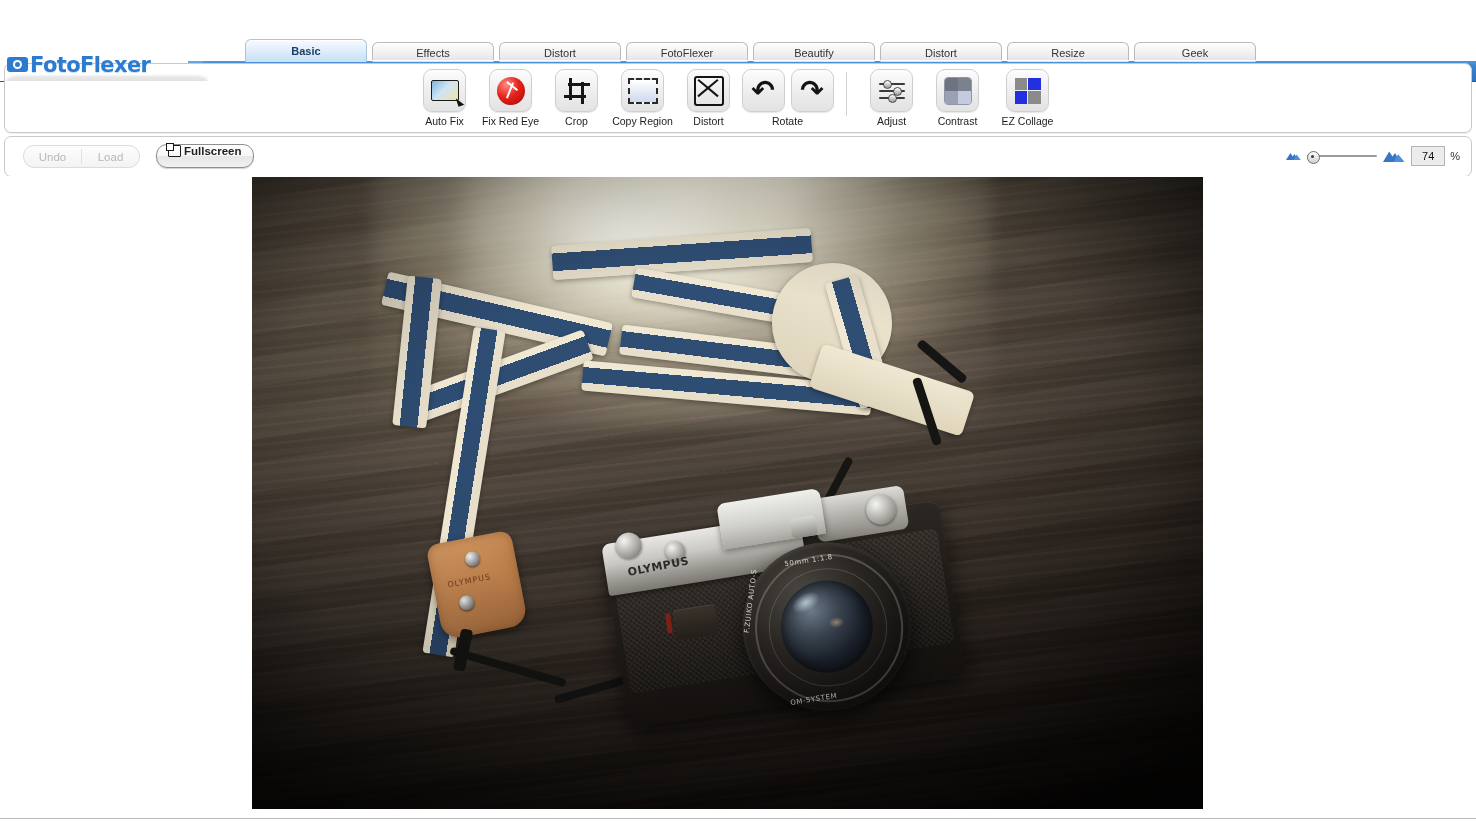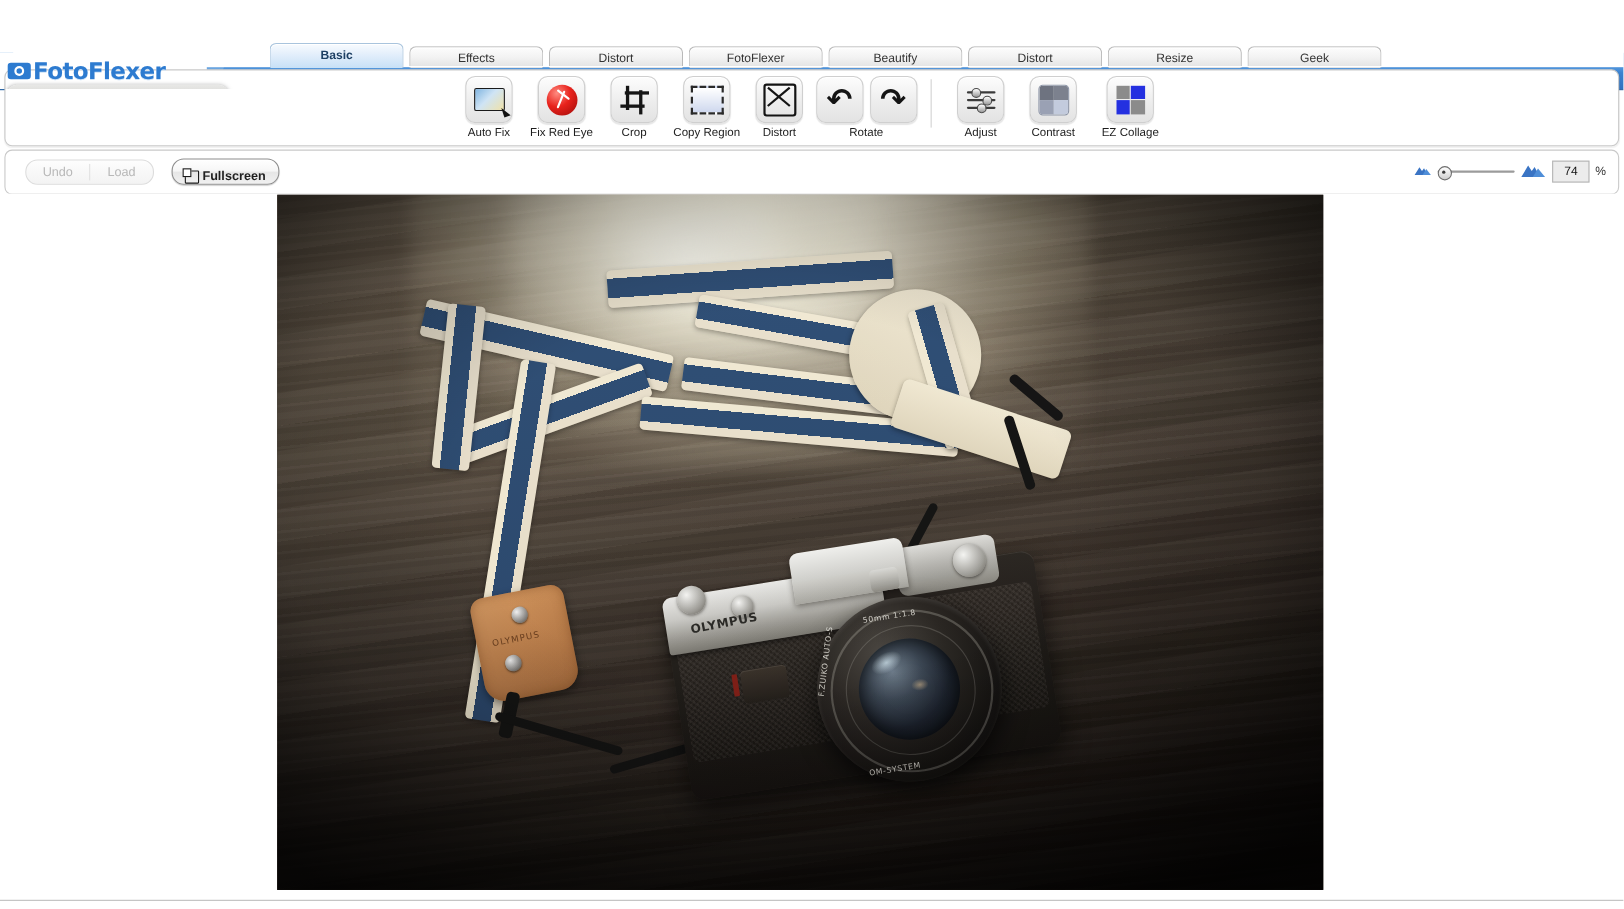--- a/index.html
+++ b/index.html
@@ -187,21 +187,21 @@
   }
   .ur span{
     flex:1;text-align:center;font-size:11.5px;color:#b8b8b8;cursor:default;
   }
   .ur .divi{flex:none;width:1px;height:15px;background:#e2e2e2;}
   .fs-btn{
     position:absolute;left:151px;top:7px;height:22px;padding:0 11px;
     border:1px solid #8e8e8e;border-radius:11px;
     background:linear-gradient(to bottom,#ffffff 0%,#f6f6f6 48%,#e6e6e6 52%,#f1f1f1 100%);
     box-shadow:inset 0 1px 0 #fff,0 1px 1px rgba(0,0,0,.18);
-    display:flex;align-items:flex-end;gap:3px;font-size:11.5px;font-weight:bold;color:#1f1f1f;
+    display:flex;align-items:flex-start;gap:3px;font-size:11.5px;font-weight:bold;color:#1f1f1f;
     cursor:pointer;
   }
   .fs-ico{
     width:11px;height:10px;border:1.6px solid #1a1a1a;position:relative;border-radius:1px;
   }
   .fs-ico:after{content:"";position:absolute;left:-3px;top:-3px;width:6px;height:6px;
     border:1.6px solid #1a1a1a;background:#fff;}
 
   .social{
     position:absolute;left:677px;top:143px;width:122px;height:27px;

